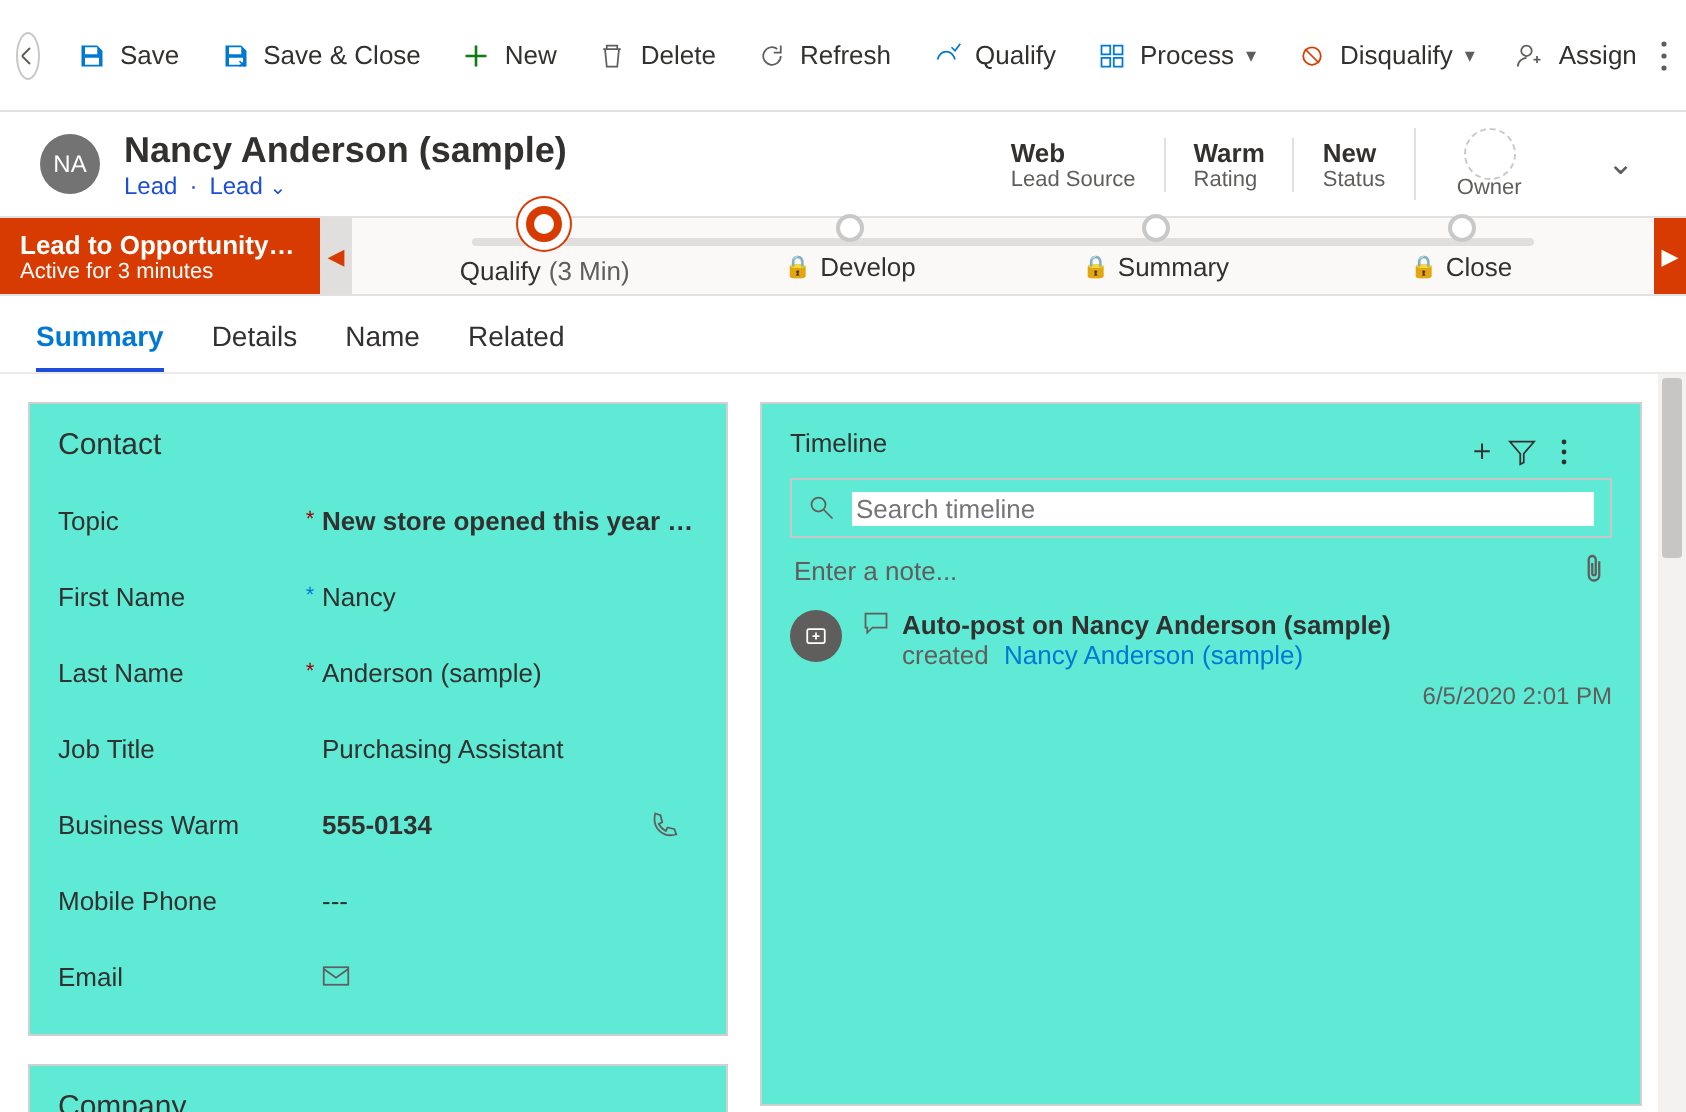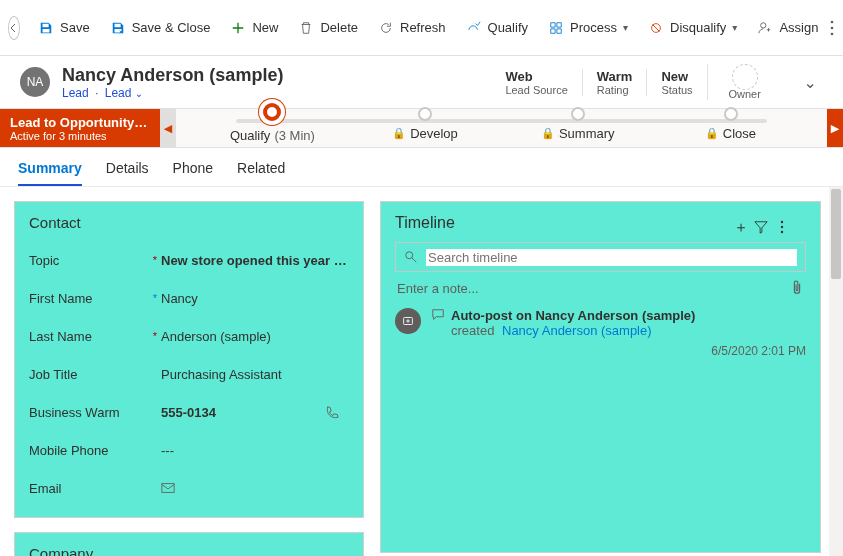--- a/index.html
+++ b/index.html
@@ -155,21 +155,21 @@
   .fields { display:flex; flex-direction:column; }
   .field { display:flex; align-items:center; min-height:38px; }
   .field .lab { width:120px; font-size:13px; color:#323130; }
   .field .req { width:12px; color:#a80000; font-size:11px; text-align:center; }
   .field .val { flex:1; font-size:13px; color:#323130; white-space:nowrap; overflow:hidden; text-overflow:ellipsis; cursor:text;}
   .field .bold { font-weight:600; }
   .field .icon-r { width:24px; text-align:center; color:#605e5c; cursor:pointer; }
 
   .timeline-card { flex:1; }
   .timeline-head { display:flex; align-items:center; }
-  .timeline-head h3 { flex:1; margin:2px 0 10px 0; font-size:16px; font-weight:400;}
+  .timeline-head h3 { flex:1; margin:2px 0 10px 0; font-size:13px; font-weight:400;}
   .timeline-head .ticon { width:26px; text-align:center; color:#323130; cursor:pointer; font-size:15px;}
   .searchbox {
     display:flex; align-items:center; gap:8px;
     border:1px solid #c8c8c8; height:30px; padding:0 8px;
   }
   .searchbox input {
     border:none; outline:none; flex:1; font-size:13px;
   }
   .note-row { display:flex; align-items:center; padding:8px 2px; color:#605e5c;}
   .note-row .att { margin-left:auto; cursor:pointer; }
@@ -366,21 +366,21 @@
           <span>Close</span>
         </div>
     </div>
   </div>
   <div class="bpf-nav right">▶</div>
 </div>
 
 <div class="tabs">
   <div class="tab active">Summary</div>
   <div class="tab">Details</div>
-  <div class="tab">Phone</div>
+  <div class="tab">Name</div>
   <div class="tab">Related</div>
 </div>
 
 <div class="body">
   <div class="col" style="width:350px;">
     <div class="card">
       <h3>Contact</h3>
       <div class="fields">
         <div class="field">
           <div class="lab">Topic</div>

